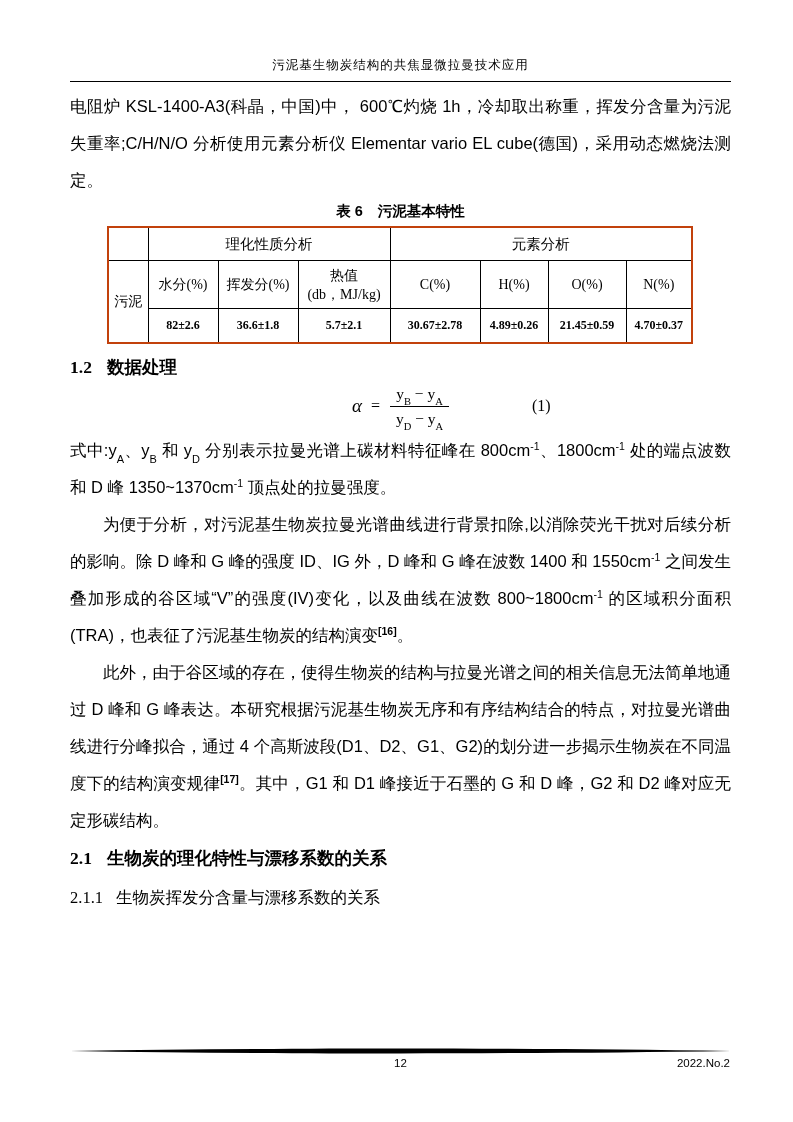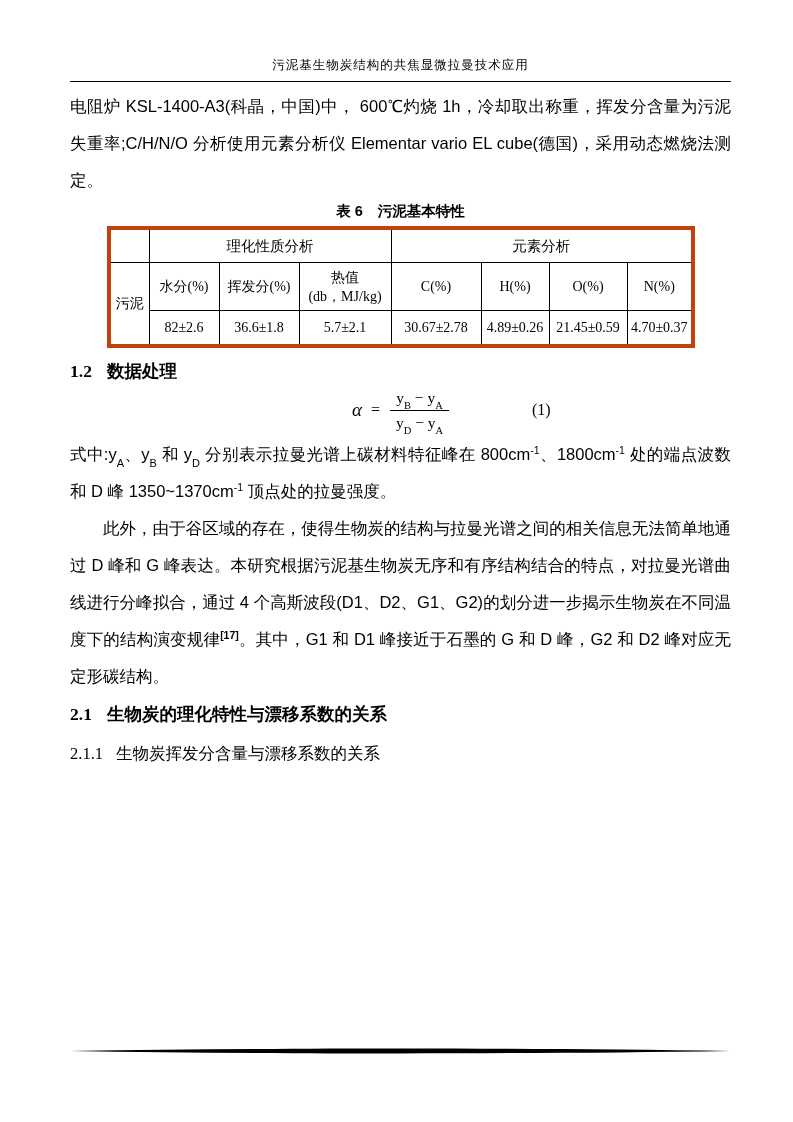--- a/index.html
+++ b/index.html
@@ -47,28 +47,28 @@
     line-height:20px;
   }
   .caption .cap-title{margin-left:15px;}
 
   
   table.t1{
     margin:5px 0 0 37px;
     width:584px;
     border-collapse:collapse;
     table-layout:fixed;
-    border:4px solid #c2410c;
+    border:2px solid #c2410c;
     text-align:center;
     font-family:"Liberation Serif",serif;
   }
   table.t1 td{border:1px solid #000;padding:0;vertical-align:middle;white-space:nowrap;overflow:hidden;}
   tr.r-group td{height:32px;font-size:14.5px;}
   tr.r-head td{height:47px;font-size:14px;line-height:19px;}
-  tr.r-val td{height:33px;font-size:14px;}
+  tr.r-val td{height:33px;font-size:12px;font-weight:bold;}
   td.rowlab{font-size:14.5px;}
 
   
   .h-sec{
     margin:10px 0 0 0;
     font-size:17.5px;
     font-weight:bold;
     line-height:26px;
   }
   .h-sec .sec-num{margin-right:15px;font-family:"Liberation Serif",serif;}
@@ -169,32 +169,37 @@
       <span class="eq-rel">=</span>
       <span class="frac">
         <span class="fnum">y<sub>B</sub> − y<sub>A</sub></span>
         <span class="fden">y<sub>D</sub> − y<sub>A</sub></span>
       </span>
       <span class="eq-number">(1)</span>
     </div>
 
     <p class="body">式中:y<sub>A</sub>、y<sub>B</sub> 和 y<sub>D</sub> 分别表示拉曼光谱上碳材料特征峰在 800cm<sup>-1</sup>、1800cm<sup>-1</sup> 处的端点波数和 D 峰 1350~1370cm<sup>-1</sup> 顶点处的拉曼强度。</p>
 
+    <p class="body indent">为便于分析，对污泥基生物炭拉曼光谱曲线进行背景扣除,以消除荧光干扰对后续分析的影响。除 D 峰和 G 峰的强度 ID、IG 外，D 峰和 G 峰在波数 1400 和 1550cm<sup>-1</sup> 之间发生叠加形成的谷区域“V”的强度(IV)变化，以及曲线在波数 800~1800cm<sup>-1</sup> 的区域积分面积(TRA)，也表征了污泥基生物炭的结构演变<sup><b>[16]</b></sup>。</p>
 
     <p class="body indent">此外，由于谷区域的存在，使得生物炭的结构与拉曼光谱之间的相关信息无法简单地通过 D 峰和 G 峰表达。本研究根据污泥基生物炭无序和有序结构结合的特点，对拉曼光谱曲线进行分峰拟合，通过 4 个高斯波段(D1、D2、G1、G2)的划分进一步揭示生物炭在不同温度下的结构演变规律<sup><b>[17]</b></sup>。其中，G1 和 D1 峰接近于石墨的 G 和 D 峰，G2 和 D2 峰对应无定形碳结构。</p>
 
 
     <div class="h-sec tight">
       <span class="sec-num">2.1</span><span>生物炭的理化特性与漂移系数的关系</span>
     </div>
 
     <div class="h-sub">
       <span class="sec-num">2.1.1</span><span>生物炭挥发分含量与漂移系数的关系</span>
     </div>
 
   </div>
 
   <div class="footer">
     <svg class="foot-rule" viewBox="0 0 661 6" preserveAspectRatio="none">
       <path d="M0,2.9 C110,1.2 230,0.4 330,0.4 C430,0.4 550,1.2 661,2.9 C550,4.6 430,5.4 330,5.4 C230,5.4 110,4.6 0,2.9 Z" fill="#000"></path>
     </svg>
+    <div class="foot-text">
+      <span class="foot-page">12</span>
+      <span class="foot-issue">2022.No.2</span>
+    </div>
   </div>
 </div>
 
 </body></html>

